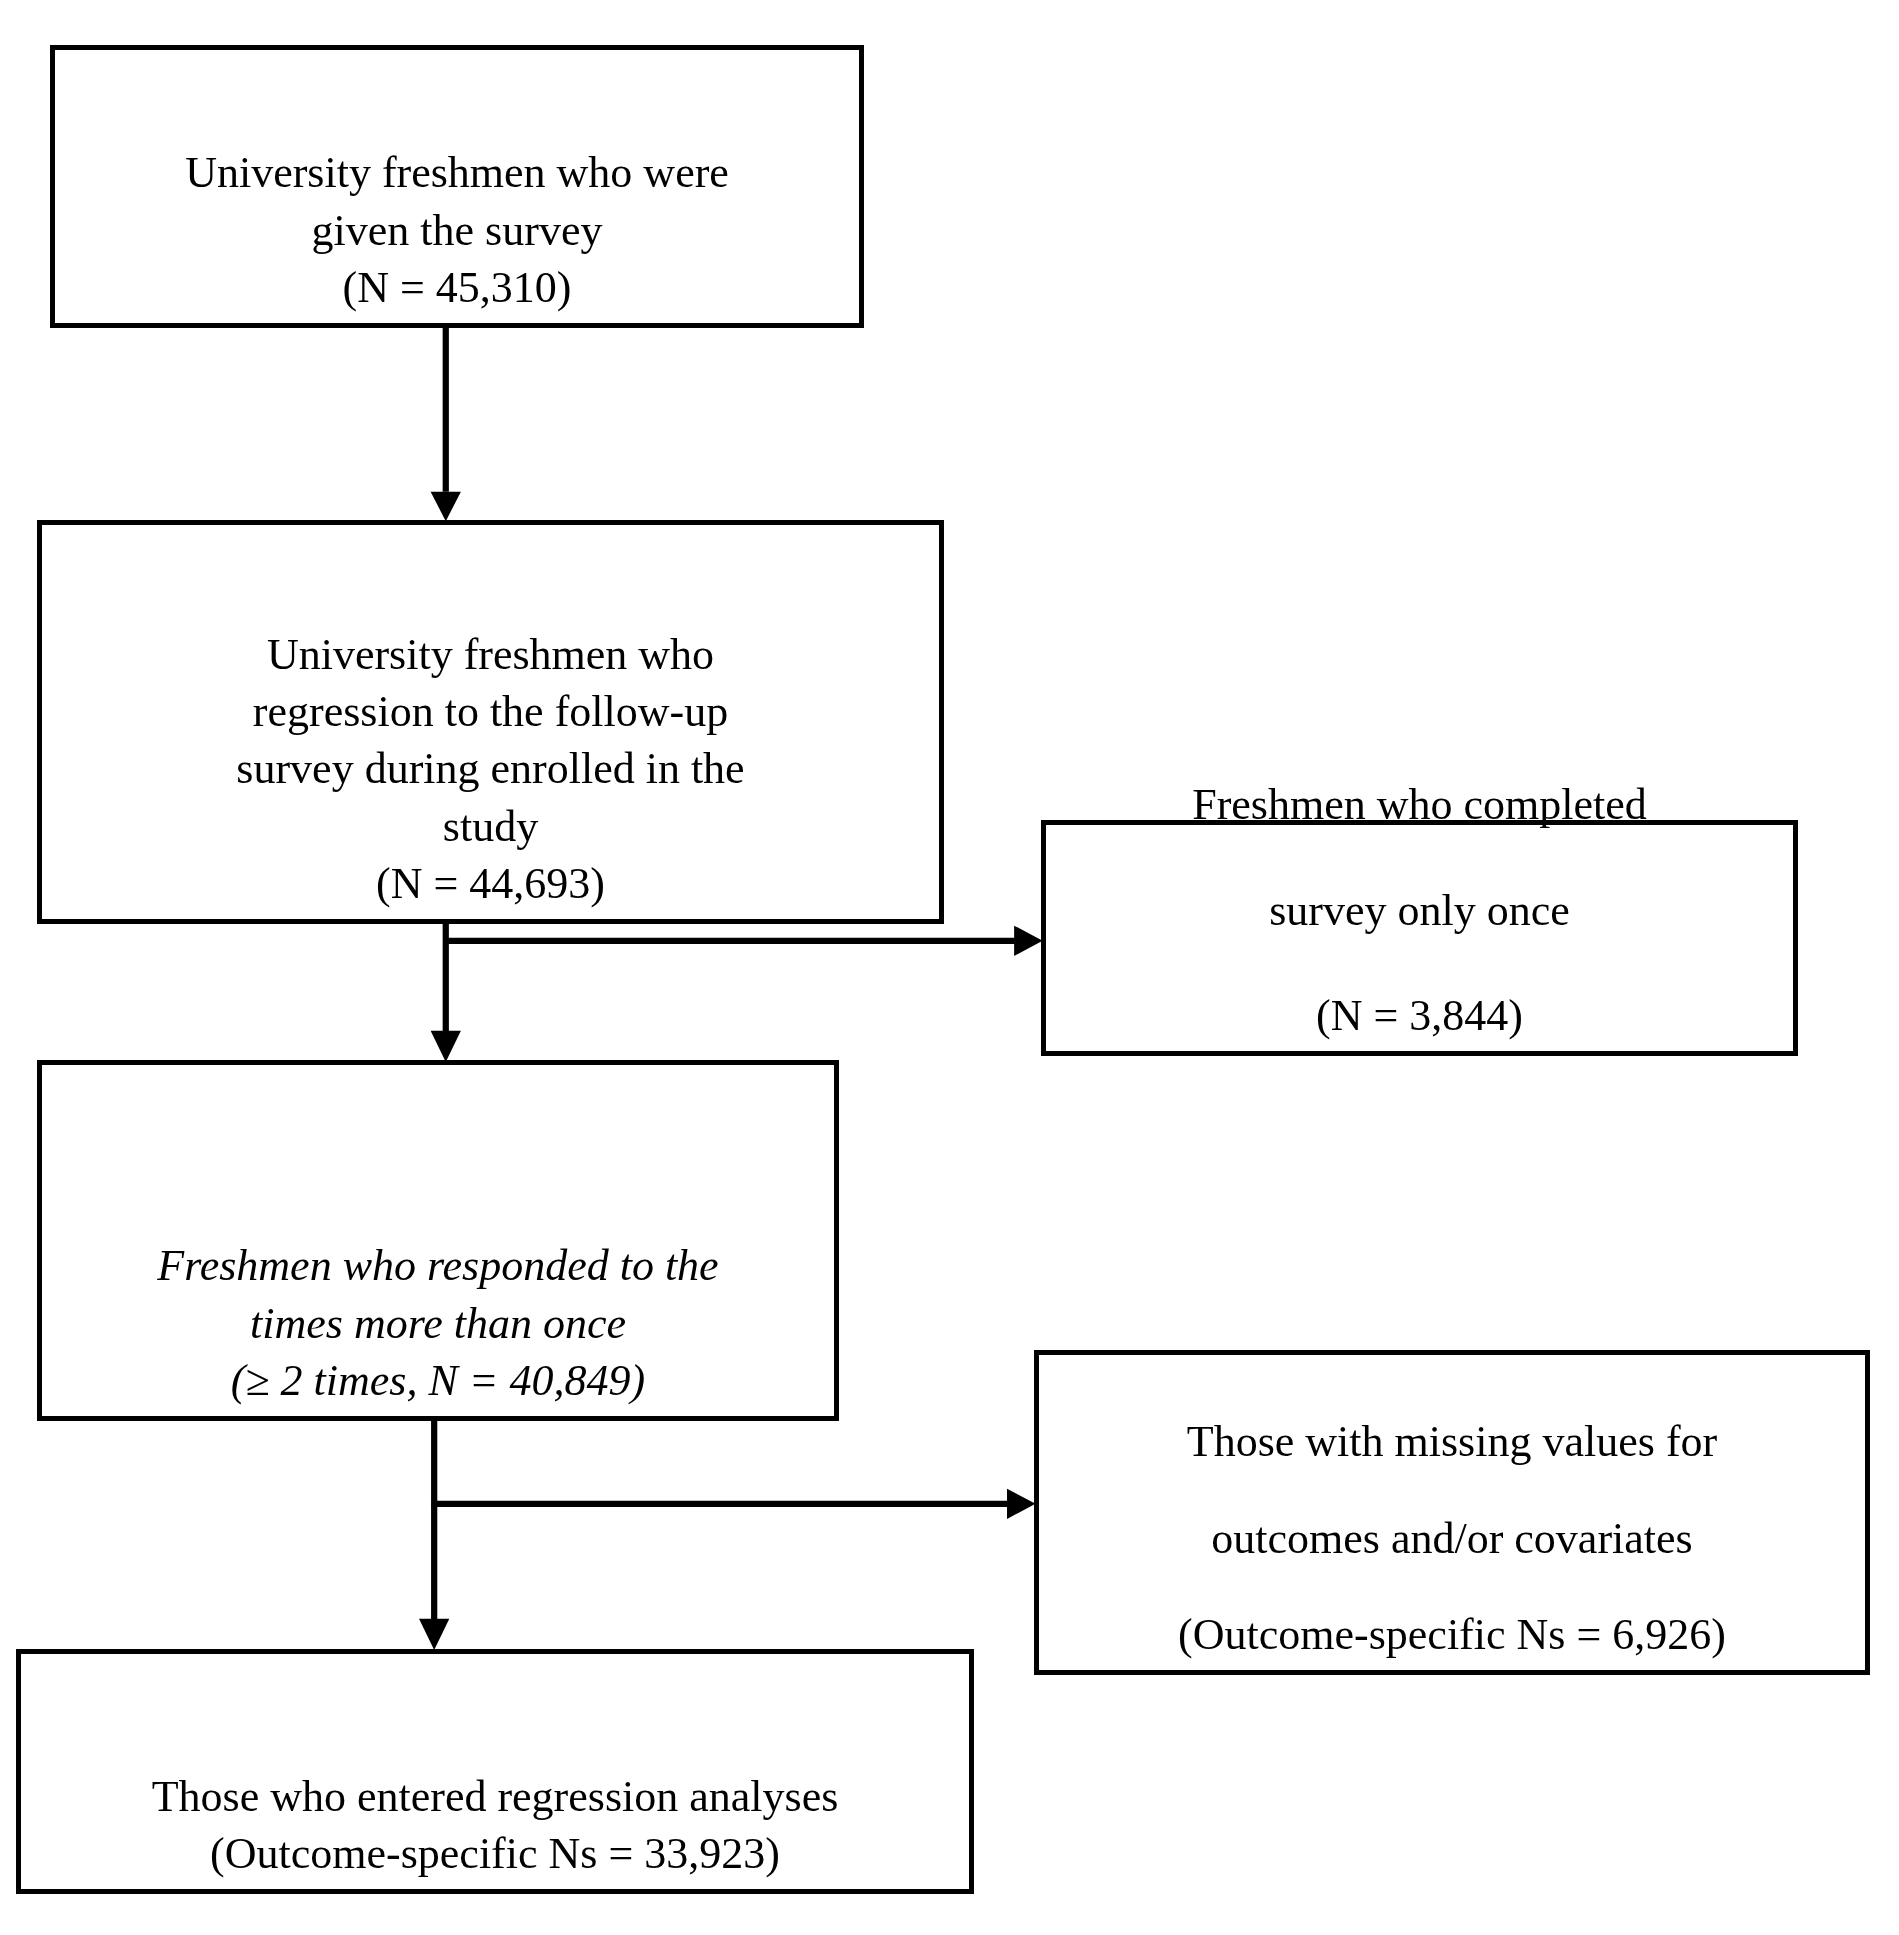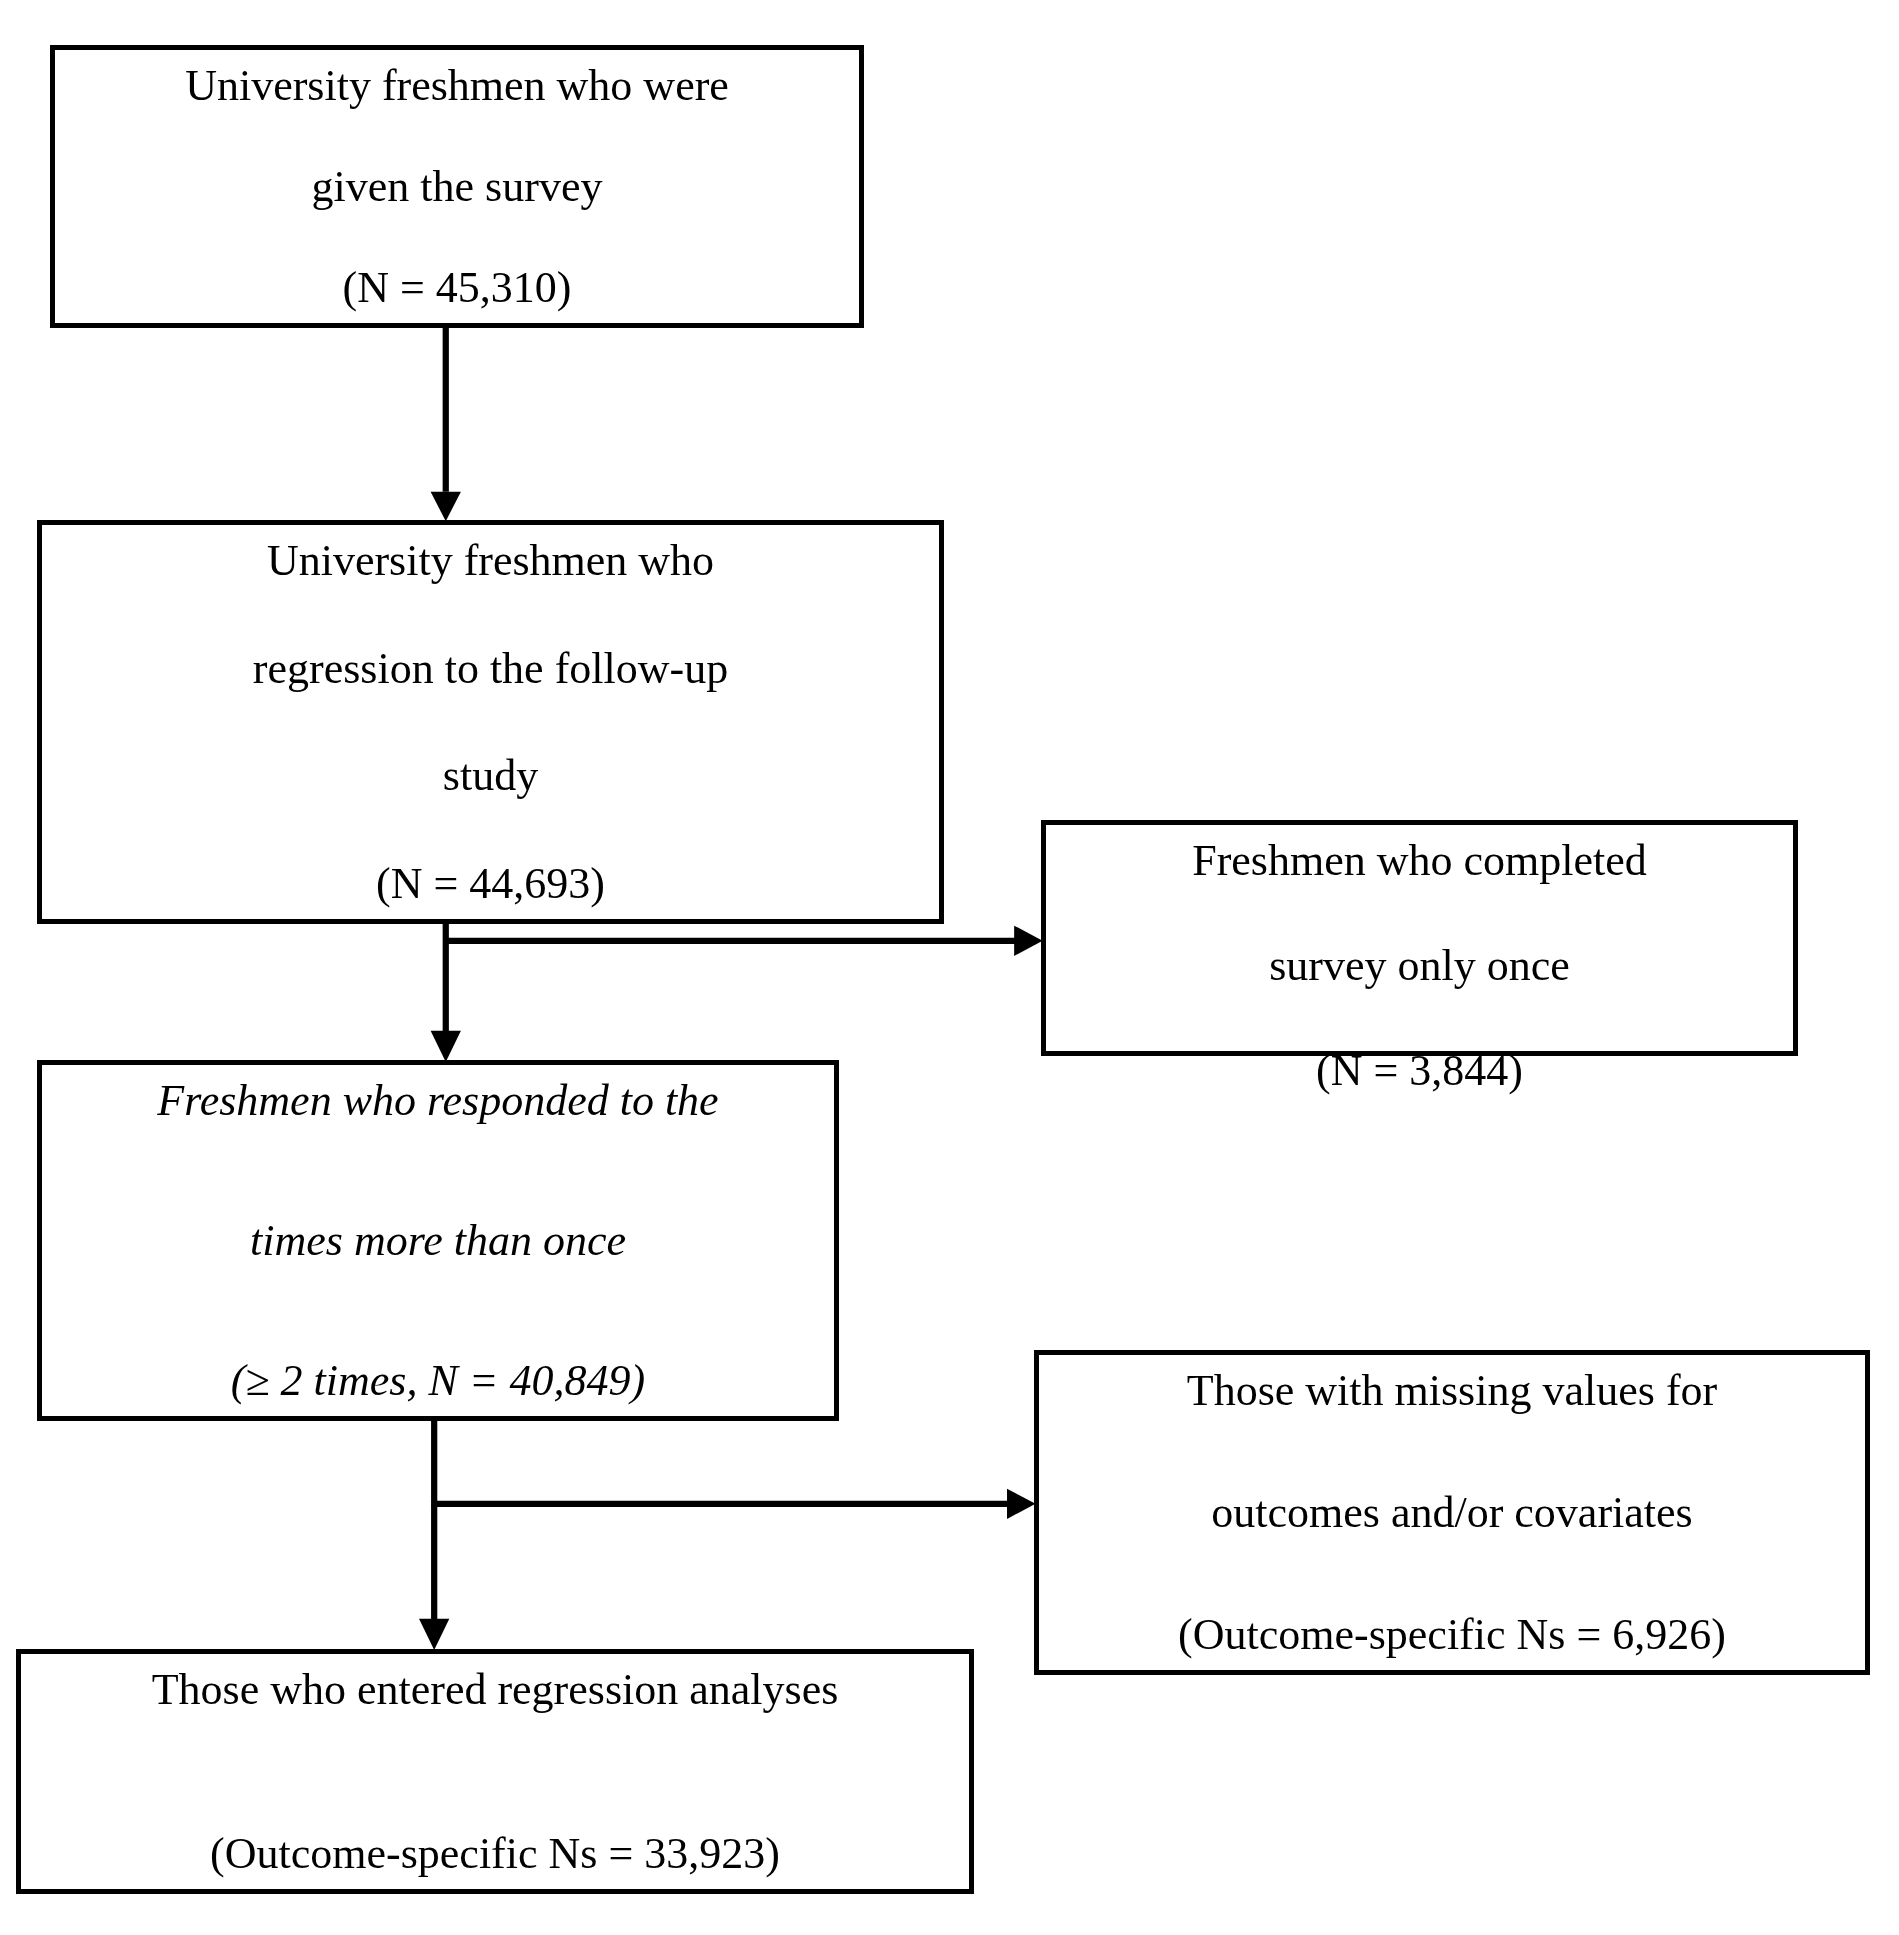--- a/index.html
+++ b/index.html
@@ -16,21 +16,21 @@
     font-family: "Liberation Serif", "DejaVu Serif", serif;
   }
   .flow-box {
     position: absolute;
     box-sizing: border-box;
     border: 5.3px solid #000000;
     background: #ffffff;
     display: flex;
     flex-direction: column;
     align-items: center;
-    justify-content: space-between;
+    justify-content: flex-end;
     text-align: center;
     color: #000000;
     font-size: 44px;
     line-height: 1.30;
     padding: 7.1px 16px;
   }
   .flow-box .line {
     display: block;
     white-space: nowrap;
   }
@@ -92,20 +92,21 @@
 
   <div class="flow-box" id="box-given">
     <span class="line">University freshmen who were</span>
     <span class="line">given the survey</span>
     <span class="line">(N = 45,310)</span>
   </div>
 
   <div class="flow-box" id="box-followup">
     <span class="line">University freshmen who</span>
     <span class="line">regression to the follow-up</span>
+    <span class="line">survey during enrolled in the</span>
     <span class="line">study</span>
     <span class="line">(N = 44,693)</span>
   </div>
 
   <div class="flow-box" id="box-once">
     <span class="line">Freshmen who completed</span>
     <span class="line">survey only once</span>
     <span class="line">(N = 3,844)</span>
   </div>
 

